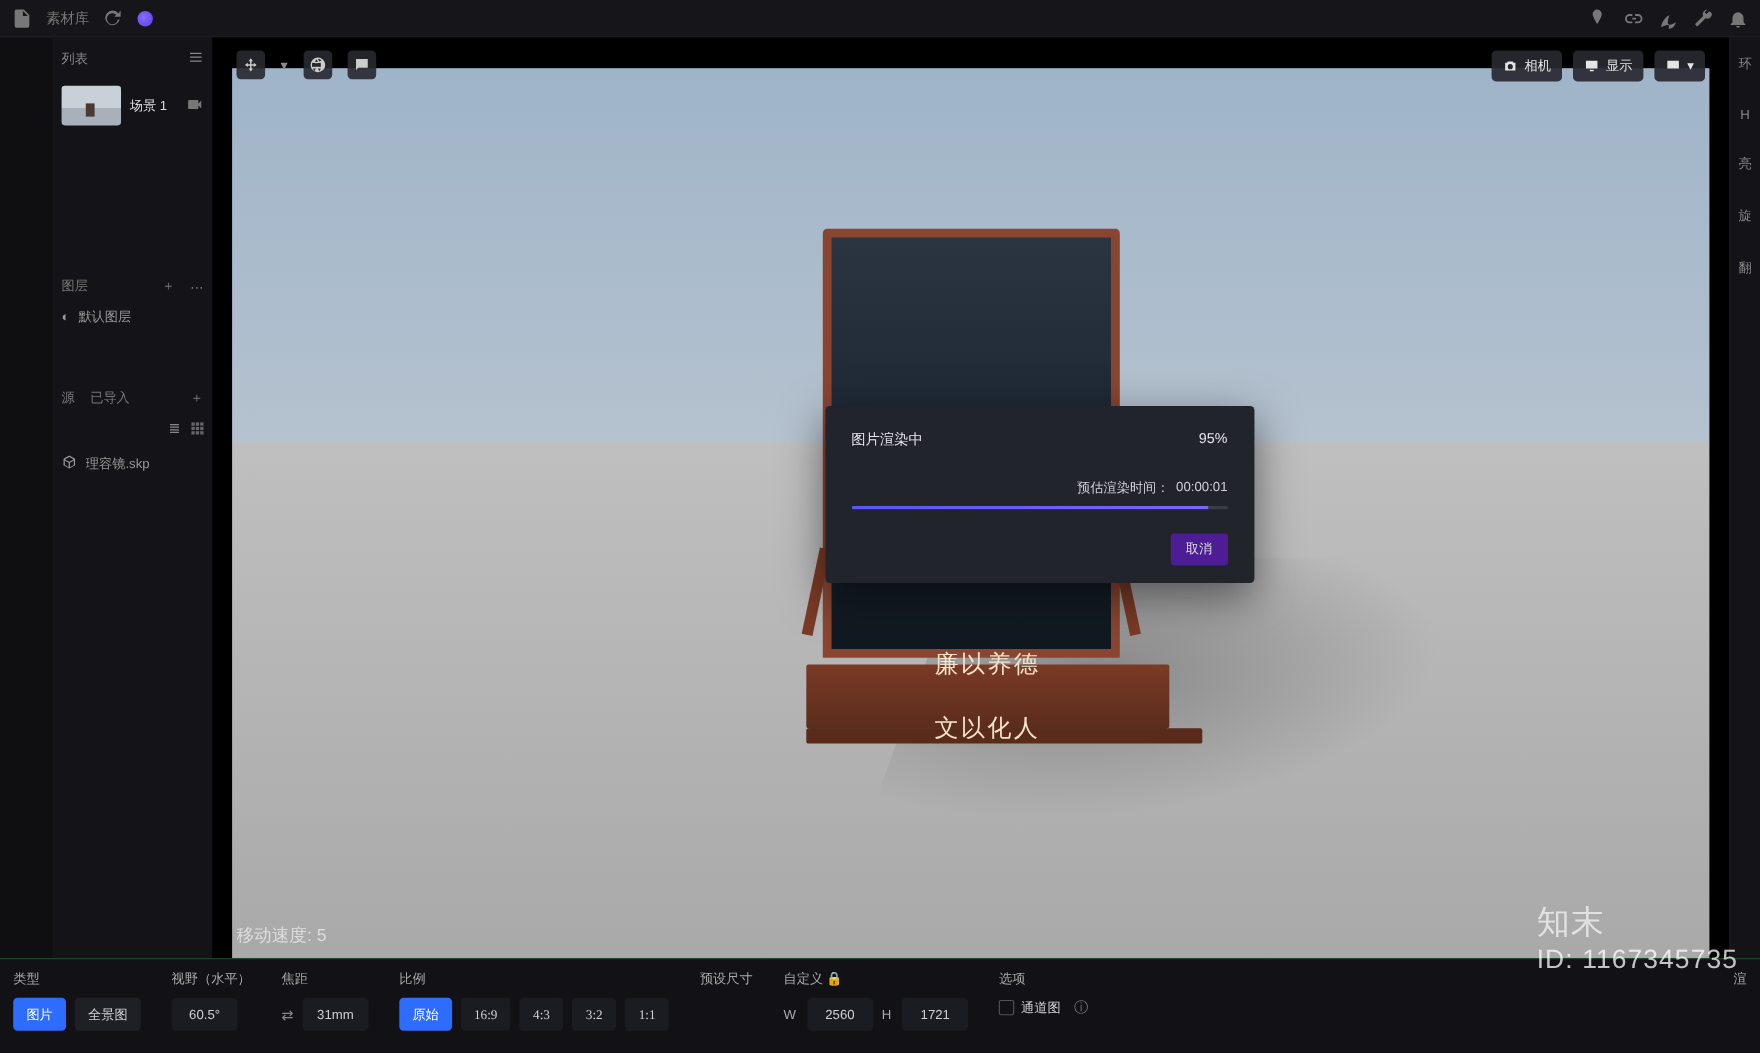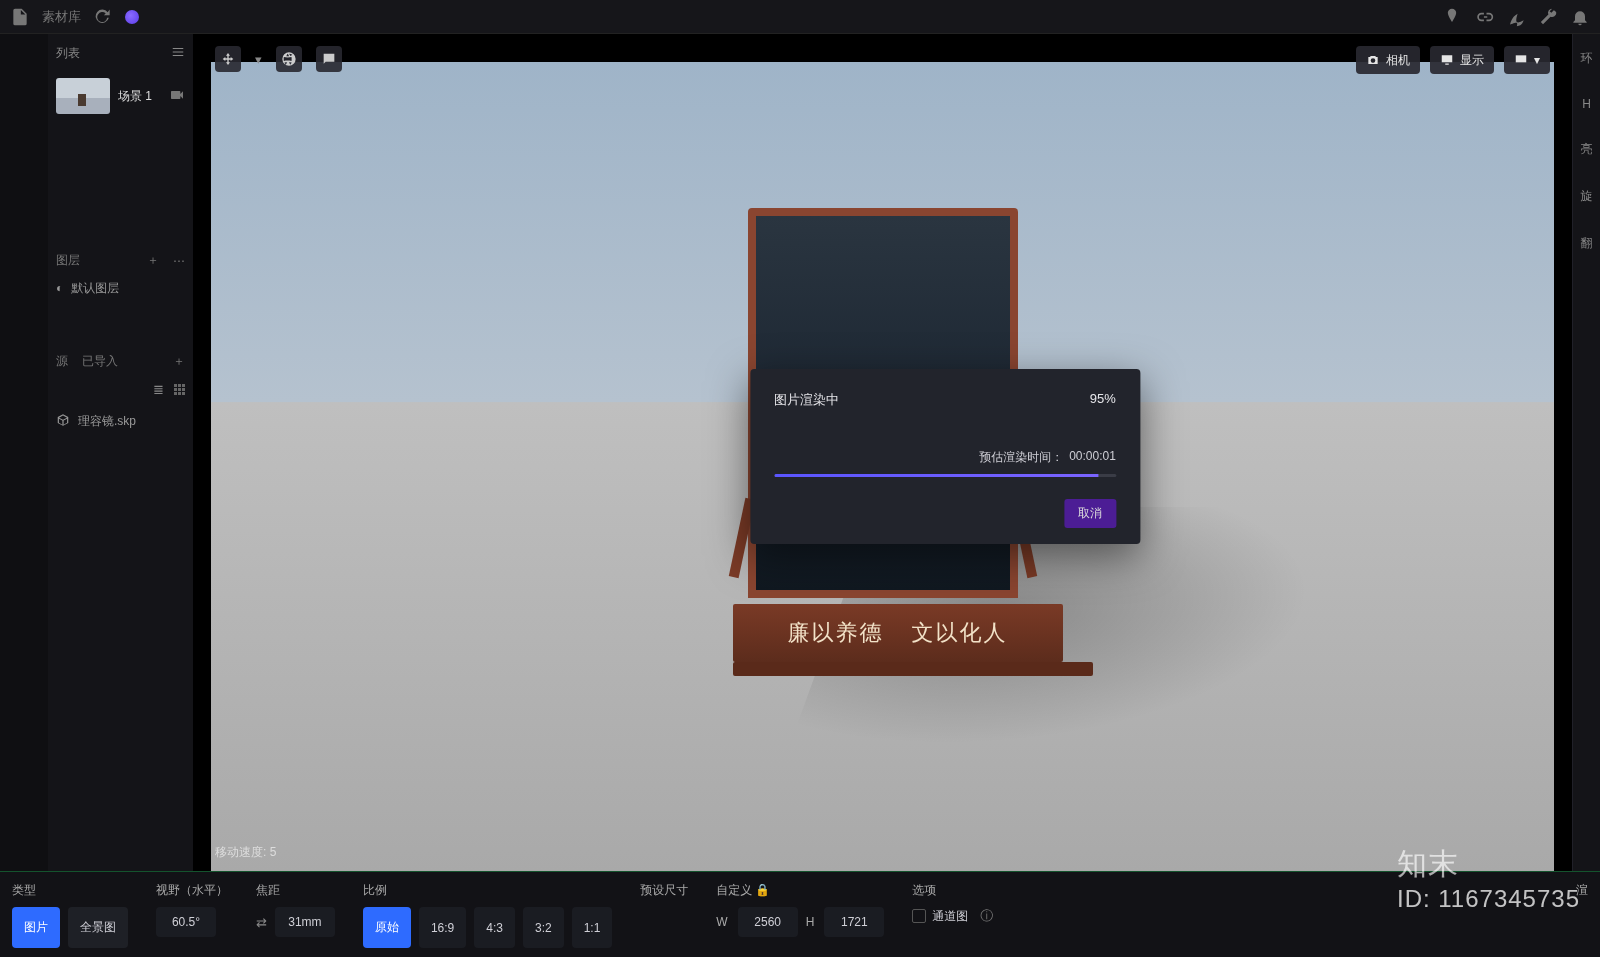--- a/index.html
+++ b/index.html
@@ -41,54 +41,54 @@
   .vt-pill { height: 28px; padding: 0 10px; background: rgba(40,40,48,0.92); border-radius: 4px; display:flex; align-items:center; gap:6px; color:#e5e5e5; font-size:12px; cursor:pointer; }
 
   .canvas-frame { flex: 1; margin: 28px 18px 0 18px; position: relative; background: #000; }
   .canvas { position: absolute; inset: 0; background: linear-gradient(#9fb4c8 0%, #b5c2cf 42%, #bfbfbf 42.1%, #a9a9a9 100%); overflow: hidden; }
 
   
   .ground-shadow { position:absolute; left: 46%; top: 55%; width: 520px; height: 260px; background: radial-gradient(ellipse at 30% 40%, rgba(0,0,0,0.25), rgba(0,0,0,0) 60%); transform: skewX(-20deg); }
   .stand { position:absolute; left: 50%; top: 18%; transform: translateX(-50%); width: 300px; }
   .frame-outer { width: 270px; height: 390px; margin: 0 auto; background: #7e3d28; border: 8px solid #8a4530; border-radius: 4px 4px 0 0; box-shadow: inset 0 0 0 3px #6b3220; }
   .frame-inner { width: 100%; height: 100%; background: linear-gradient(#2a3540, #1a2430 60%, #101820); }
-  .base { width: 330px; height: 58px; margin: 6px auto 0; background: linear-gradient(#7a3a26, #5c2c1c); display:flex; align-items:center; justify-content:center; gap: 28px; font-family: "KaiTi","STKaiti",serif; color:#f2e2c8; font-size: 22px; letter-spacing: 2px; box-shadow: 0 10px 0 -2px #4d2518; border-radius: 2px; }
+  .base { width: 330px; height: 58px; margin: 6px auto 0; background: linear-gradient(#7a3a26, #5c2c1c); display:flex; align-items:center; justify-content:center; gap: 28px; font-family: "KaiTi","STKaiti",serif; color:#f2e2c8; font-size: 22px; letter-spacing: 2px; box-shadow: 0 10px 0 -2px #4d2518; border-radius: 2px; flex-direction: column; }
   .foot { width: 360px; height: 14px; margin: 0 auto; background: #5a2a1a; border-radius: 2px; }
   .post { position:absolute; top: 62%; width: 10px; height: 80px; background:#7a3a26; }
   .post.l { left: 4px; transform: rotate(12deg); }
   .post.r { right: 4px; transform: rotate(-12deg); }
 
   
   .dialog { position: absolute; left: 50%; top: 38%; width: 390px; transform: translateX(-34%); background: #22242c; border-radius: 4px; padding: 22px 24px 16px; box-shadow: 0 12px 40px rgba(0,0,0,0.5); z-index: 20; }
-  .dlg-row1 { display:flex; justify-content: space-between; color:#e6e6ea; font-size: 13px; margin-bottom: 40px; }
+  .dlg-row1 { display:flex; justify-content: space-between; color:#e6e6ea; font-size: 13px; margin-bottom: 26px; }
   .dlg-row2 { display:flex; justify-content: flex-end; color:#cfcfd6; font-size: 12px; margin-bottom: 8px; gap: 6px;}
   .progress { width: 100%; height: 3px; background: #3a3c46; border-radius: 2px; overflow:hidden; margin-bottom: 22px; }
   .progress .bar { height:100%; width: 95%; background: linear-gradient(90deg, #5a55ff, #7a64ff); }
   .dlg-actions { display:flex; justify-content:flex-end; }
   .btn-cancel { background:#4c1d95; color:#ddd; font-size:12px; padding:6px 14px; border-radius:3px; cursor:pointer; }
 
-  .move-speed { position:absolute; left: 22px; bottom: 10px; color:#ddd; font-size: 12px; z-index: 5; margin-top: 27px; }
+  .move-speed { position:absolute; left: 22px; bottom: 10px; color:#ddd; font-size: 16px; z-index: 5; margin-top: 27px; }
 
   
   .right-panel { width: 28px; background: #141418; border-left: 1px solid #202028; display:flex; flex-direction:column; align-items:center; padding-top: 16px; gap: 30px; color:#888; font-size:12px; }
   .rp-tab { writing-mode: horizontal-tb; }
 
   
   .bottom { height: 86px; background: #121216; border-top: 1px solid #14532d; display:flex; align-items: stretch; padding: 10px 12px 8px; gap: 28px; }
   .bgroup { display:flex; flex-direction:column; gap:8px; }
   .bgroup .glabel { font-size: 12px; color:#aaa; }
   .brow { display:flex; align-items:center; gap: 8px; }
-  .chip { height: 41px; padding: 0 12px; border-radius: 4px; background:#1e2026; color:#cfcfd6; font-size:12px; display:flex; align-items:center; justify-content:center; cursor:pointer; min-width: 40px; }
+  .chip { height: 30px; padding: 0 12px; border-radius: 4px; background:#1e2026; color:#cfcfd6; font-size:12px; display:flex; align-items:center; justify-content:center; cursor:pointer; min-width: 40px; font-family: Liberation Serif, serif; }
   .chip.active { background:#2e6bff; color:#fff; }
   .chip.dark { background:#1a1c22; }
   .num-input { width: 60px; height:30px; background:#1a1c22; color:#cfcfd6; display:flex; align-items:center; justify-content:center; border-radius:4px; font-size:12px; }
   .wh-label { color:#aaa; font-size:12px; margin-right:2px; }
   .checkbox { width:14px; height:14px; border:1px solid #555; border-radius:2px; display:inline-block; margin-right:6px; vertical-align:middle; }
 
-  .watermark { position: fixed; right: 20px; bottom: 44px; color: rgba(255,255,255,0.65); font-size: 30px; font-weight: 500; letter-spacing: 1px; z-index: 50; }
+  .watermark { position: fixed; right: 20px; bottom: 70px; color: rgba(255,255,255,0.65); font-size: 30px; font-weight: 500; letter-spacing: 1px; z-index: 50; }
   .watermark .id { font-size: 24px; display:block; color: rgba(255,255,255,0.75); }
 
   svg { fill: currentColor; }
 </style>
 </head>
 <body>
 
 <div class="app">
 
   <div class="topbar">

